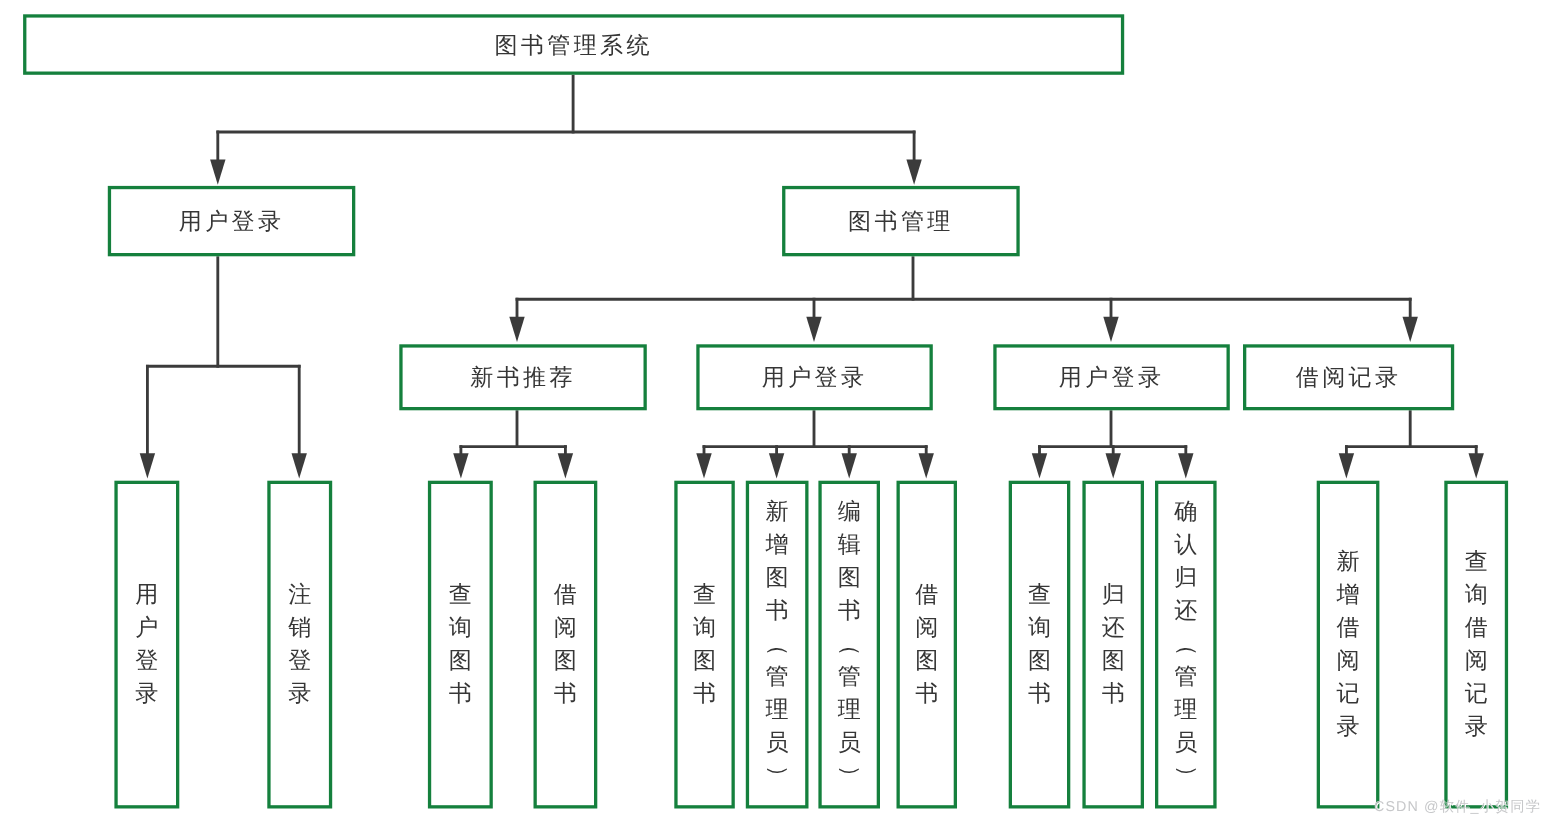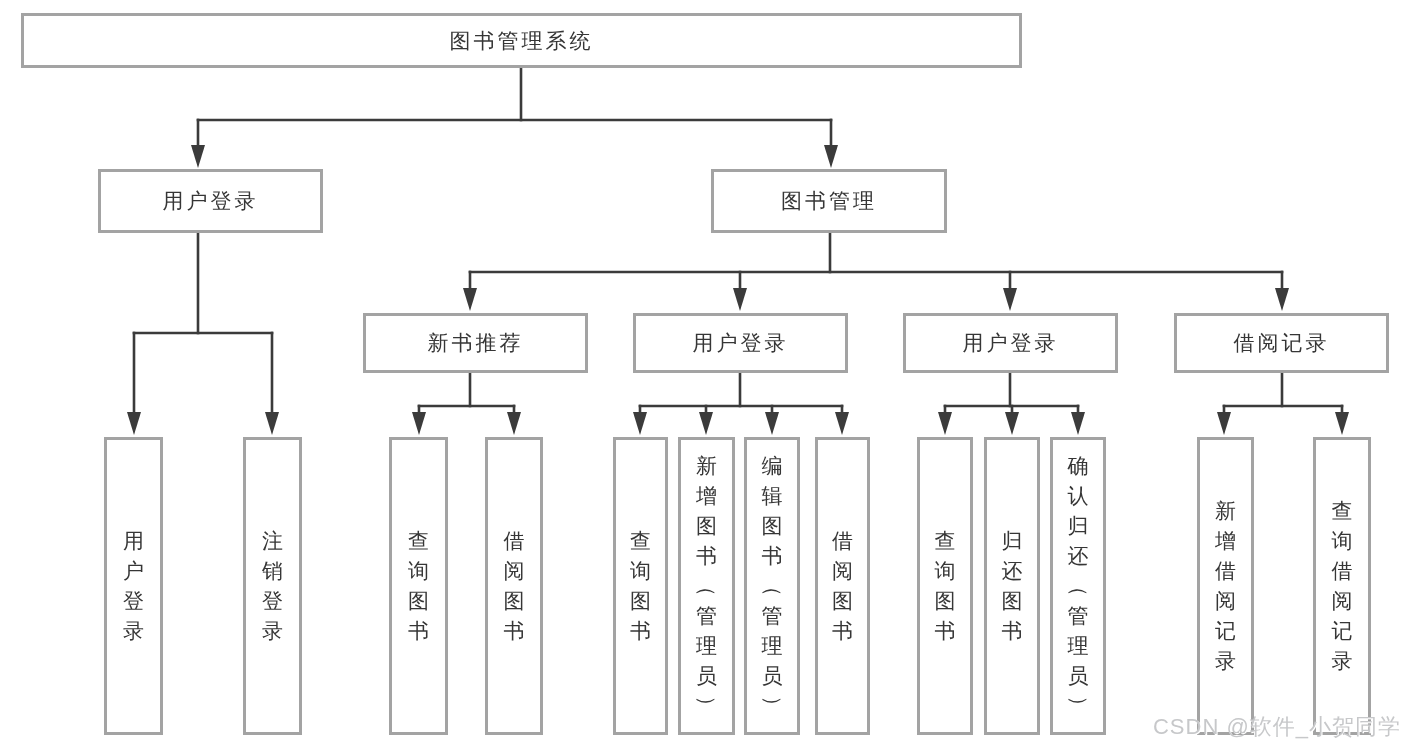--- a/index.html
+++ b/index.html
@@ -19,21 +19,21 @@
     position: absolute;
     left: 0;
     top: 0;
     width: 1405px;
     height: 747px;
     pointer-events: none;
   }
   .node {
     position: absolute;
     box-sizing: border-box;
-    border: 3px solid #a3a3a3;
+    border: 3px solid #15803d;
     background: #ffffff;
     color: #363636;
     display: flex;
     align-items: center;
     justify-content: center;
     font-size: 21px;
     letter-spacing: 3px;
     white-space: nowrap;
   }
   .node.v {
@@ -49,21 +49,21 @@
     height: 30px;
     text-align: center;
   }
   .node.v span.rot {
     transform: rotate(90deg);
   }
   #watermark {
     position: absolute;
     right: 4px;
     bottom: 5px;
-    font-size: 22px;
+    font-size: 13px;
     letter-spacing: 1px;
     color: #c7c8ca;
     text-shadow: 1px 1px 0 #ffffff;
   }
 </style>
 </head>
 <body>
 
 <div id="stage">
 
@@ -133,26 +133,26 @@
       <polygon points="1005,412 1019,412 1012,435"></polygon>
       <polygon points="1071,412 1085,412 1078,435"></polygon>
       <polygon points="1217,412 1231,412 1224,435"></polygon>
       <polygon points="1335,412 1349,412 1342,435"></polygon>
     </g>
   </svg>
 
   <div class="node" style="left:21px;top:13px;width:1001px;height:55px">图书管理系统</div>
 
   <div class="node" style="left:98px;top:169px;width:225px;height:64px">用户登录</div>
-  <div class="node" style="left:711px;top:169px;width:236px;height:64px">图书管理</div>
+  <div class="node" style="left:711px;top:169px;width:216px;height:64px">图书管理</div>
 
   <div class="node" style="left:363px;top:313px;width:225px;height:60px">新书推荐</div>
   <div class="node" style="left:633px;top:313px;width:215px;height:60px">用户登录</div>
   <div class="node" style="left:903px;top:313px;width:215px;height:60px">用户登录</div>
-  <div class="node" style="left:1174px;top:313px;width:215px;height:60px">借阅记录</div>
+  <div class="node" style="left:1130px;top:313px;width:192px;height:60px">借阅记录</div>
 
   <div class="node v" style="left:104px;top:437px;width:59px;height:298px">
       <span>用</span>
       <span>户</span>
       <span>登</span>
       <span>录</span>
     </div>
   <div class="node v" style="left:243px;top:437px;width:59px;height:298px">
       <span>注</span>
       <span>销</span>

